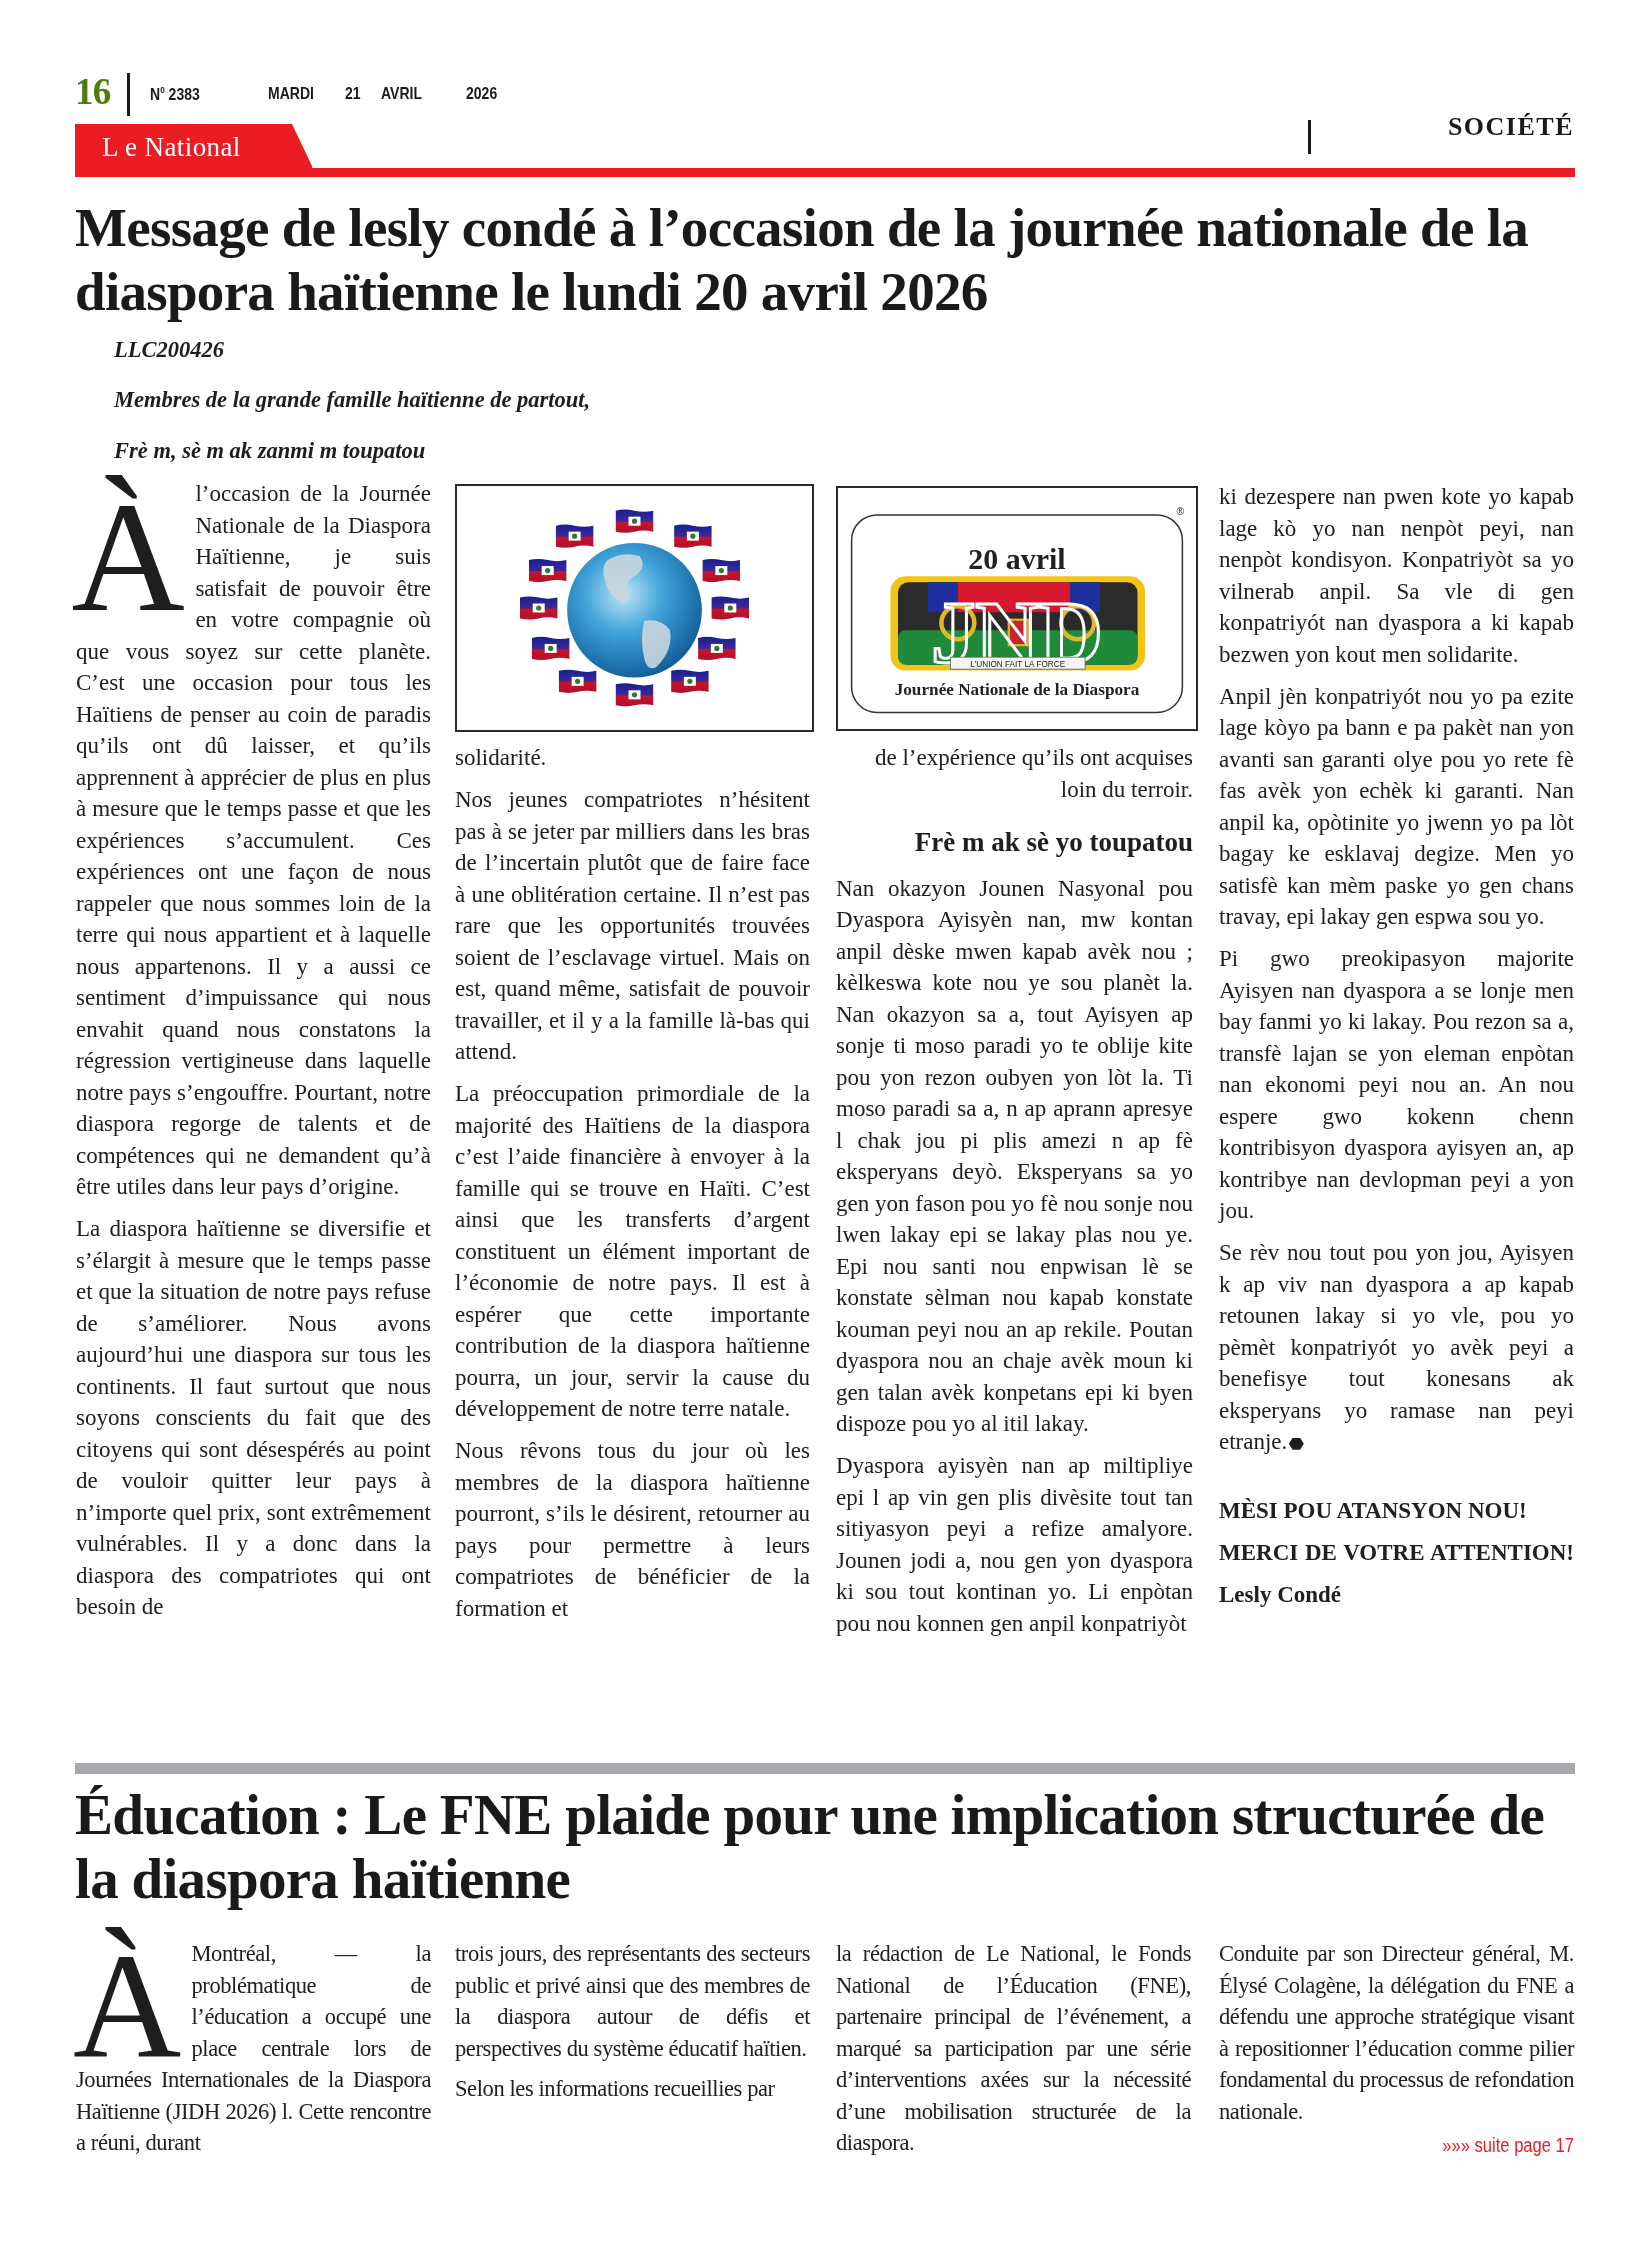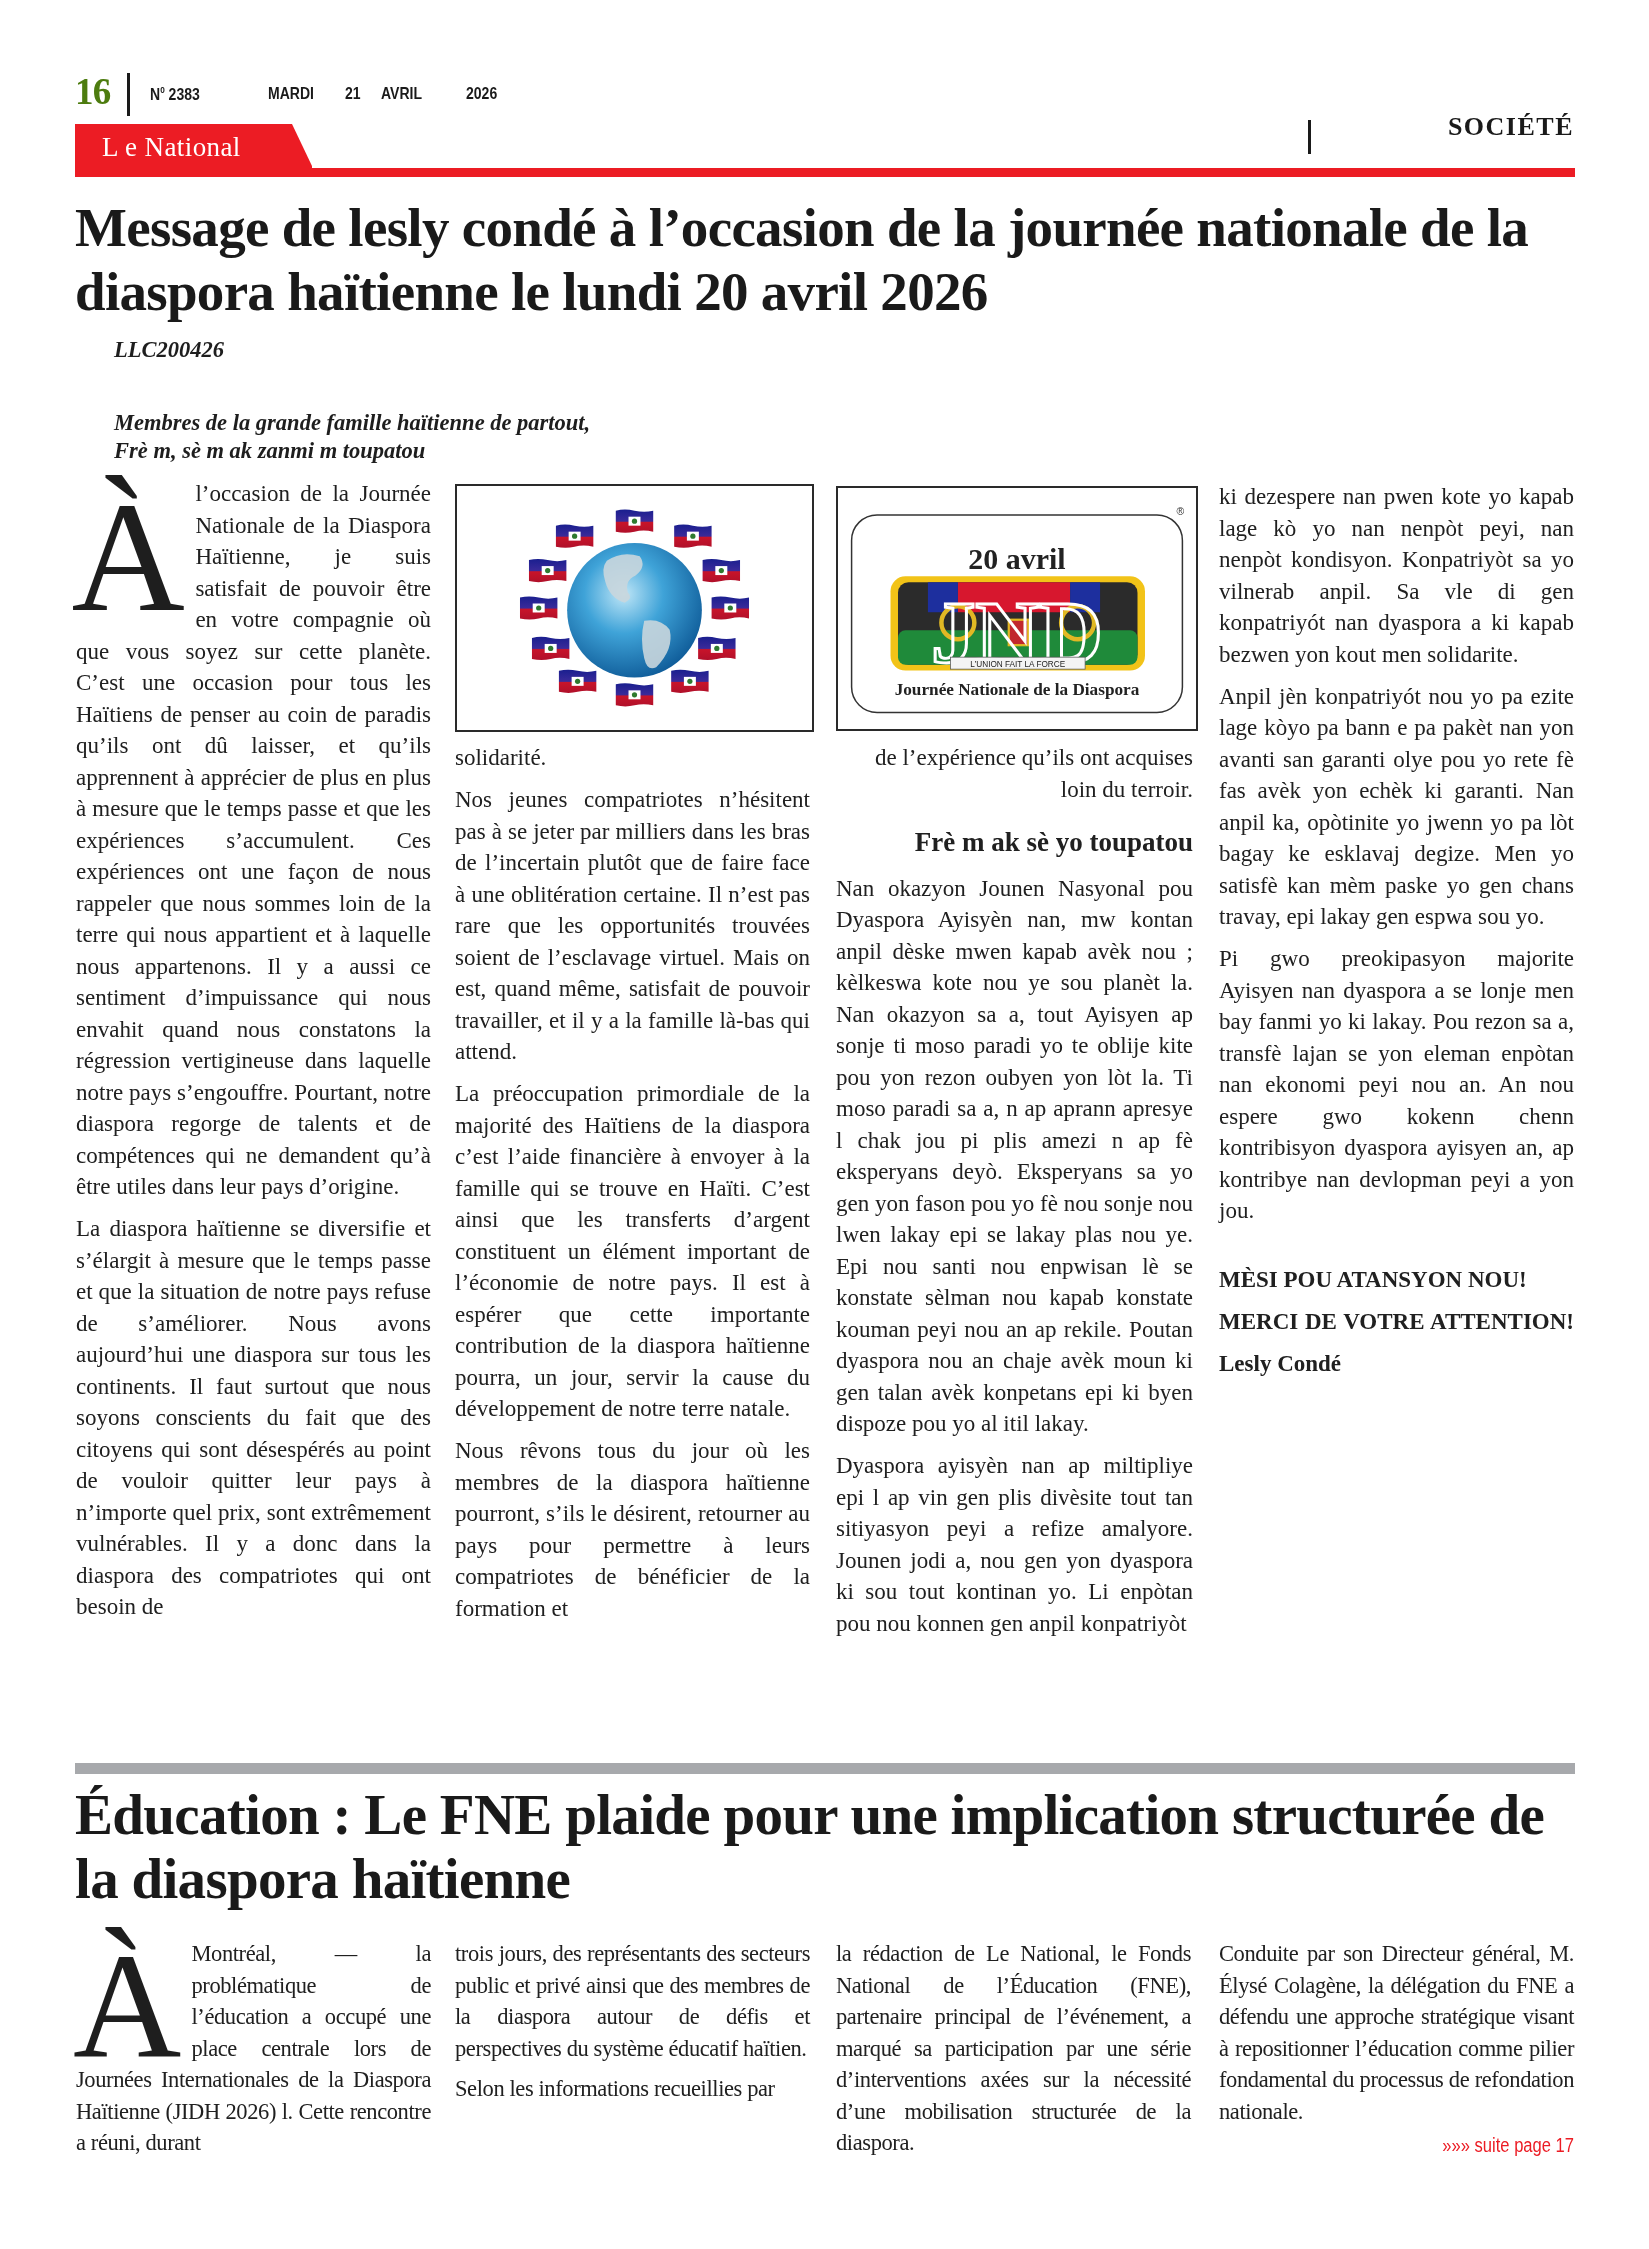--- a/index.html
+++ b/index.html
@@ -65,21 +65,21 @@
 <div class="abs issue" style="left:466px;">2026</div>
 
 <div class="abs brand-tab"></div>
 <div class="abs brand-text">L e National</div>
 <div class="abs red-rule"></div>
 <div class="abs sect-sep"></div>
 <div class="abs section">SOCIÉTÉ</div>
 
 <div class="abs headline h1">Message de lesly condé à l’occasion de la journée nationale de la diaspora haïtienne le lundi 20 avril 2026</div>
 <div class="abs ital" style="top:337px;">LLC200426</div>
-<div class="abs ital" style="top:410px;">Membres de la grande famille haïtienne de partout,</div>
+<div class="abs ital" style="top:387px;">Membres de la grande famille haïtienne de partout,</div>
 <div class="abs ital" style="top:438px;">Frè m, sè m ak zanmi m toupatou</div>
 
 <div class="col" style="left:76px; top:478px;">
   <p><span class="dropcap">À</span><span>l’occasion de la Journée Nationale de la Diaspora Haïtienne, je suis satisfait de pouvoir être en votre compagnie où que vous soyez sur cette planète. C’est une occasion pour tous les Haïtiens de penser au coin de paradis qu’ils ont dû laisser, et qu’ils apprennent à apprécier de plus en plus à mesure que le temps passe et que les expériences s’accumulent. Ces expériences ont une façon de nous rappeler que nous sommes loin de la terre qui nous appartient et à laquelle nous appartenons. Il y a aussi ce sentiment d’impuissance qui nous envahit quand nous constatons la régression vertigineuse dans laquelle notre pays s’engouffre. Pourtant, notre diaspora regorge de talents et de compétences qui ne demandent qu’à être utiles dans leur pays d’origine.</span></p>
   <p>La diaspora haïtienne se diversifie et s’élargit à mesure que le temps passe et que la situation de notre pays refuse de s’améliorer. Nous avons aujourd’hui une diaspora sur tous les continents. Il faut surtout que nous soyons conscients du fait que des citoyens qui sont désespérés au point de vouloir quitter leur pays à n’importe quel prix, sont extrêmement vulnérables. Il y a donc dans la diaspora des compatriotes qui ont besoin de</p>
 </div>
 
 <div class="figure" style="left:455px; top:484px; width:355px; height:244px;">
   <svg width="355" height="244" viewBox="0 0 474 326">
     <defs>
@@ -150,20 +150,21 @@
   <p style="text-align:right;">de l’expérience qu’ils ont acquises loin du terroir.</p>
   <div class="subhead">Frè m ak sè yo toupatou</div>
   <p>Nan okazyon Jounen Nasyonal pou Dyaspora Ayisyèn nan, mw kontan anpil dèske mwen kapab avèk nou ; kèlkeswa kote nou ye sou planèt la. Nan okazyon sa a, tout Ayisyen ap sonje ti moso paradi yo te oblije kite pou yon rezon oubyen yon lòt la. Ti moso paradi sa a, n ap aprann apresye l chak jou pi plis amezi n ap fè eksperyans deyò. Eksperyans sa yo gen yon fason pou yo fè nou sonje nou lwen lakay epi se lakay plas nou ye. Epi nou santi nou enpwisan lè se konstate sèlman nou kapab konstate kouman peyi nou an ap rekile. Poutan dyaspora nou an chaje avèk moun ki gen talan avèk konpetans epi ki byen dispoze pou yo al itil lakay.</p>
   <p>Dyaspora ayisyèn nan ap miltipliye epi l ap vin gen plis divèsite tout tan sitiyasyon peyi a refize amalyore. Jounen jodi a, nou gen yon dyaspora ki sou tout kontinan yo. Li enpòtan pou nou konnen gen anpil konpatriyòt</p>
 </div>
 
 <div class="col" style="left:1219px; top:481px; width:355px;">
   <p>ki dezespere nan pwen kote yo kapab lage kò yo nan nenpòt peyi, nan nenpòt kondisyon. Konpatriyòt sa yo vilnerab anpil. Sa vle di gen konpatriyót nan dyaspora a ki kapab bezwen yon kout men solidarite.</p>
   <p>Anpil jèn konpatriyót nou yo pa ezite lage kòyo pa bann e pa pakèt nan yon avanti san garanti olye pou yo rete fè fas avèk yon echèk ki garanti. Nan anpil ka, opòtinite yo jwenn yo pa lòt bagay ke esklavaj degize.  Men yo satisfè kan mèm paske yo gen chans travay, epi lakay gen espwa sou yo.</p>
   <p>Pi gwo preokipasyon majorite Ayisyen nan dyaspora a se lonje men bay fanmi yo ki lakay. Pou rezon sa a, transfè lajan se yon eleman enpòtan nan ekonomi peyi nou an.  An nou espere gwo kokenn chenn kontribisyon dyaspora ayisyen an, ap kontribye nan devlopman peyi a yon jou.</p>
+  <p><span>Se rèv nou tout pou yon jou, Ayisyen  k ap viv nan dyaspora a ap kapab retounen lakay si yo vle, pou yo pèmèt konpatriyót yo avèk peyi a benefisye tout konesans ak eksperyans yo ramase nan peyi etranje.</span><span class="end-mark"></span></p>
   <div style="height:27px;"></div>
   <p class="closing">MÈSI POU ATANSYON NOU!</p>
   <p class="closing" style="text-align-last:justify;">MERCI DE VOTRE ATTENTION!</p>
   <p class="closing">Lesly Condé</p>
 </div>
 
 <div class="abs gray-rule"></div>
 
 <div class="abs headline h2">Éducation : Le FNE plaide pour une implication structurée de la diaspora haïtienne</div>
 

